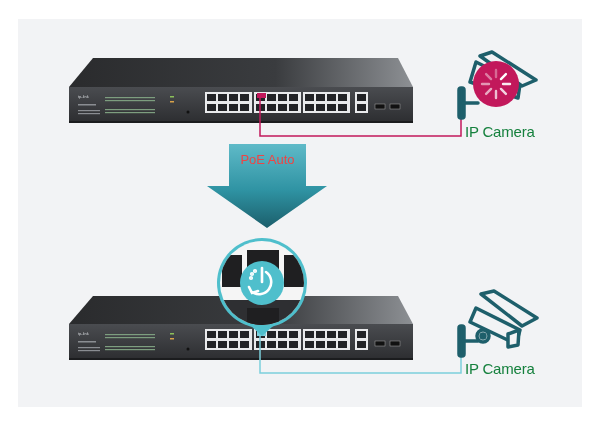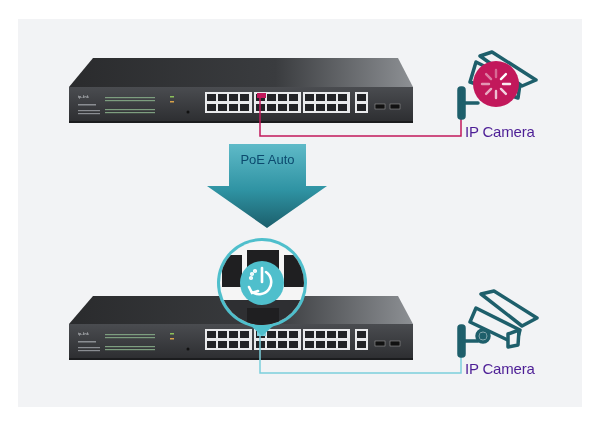--- a/index.html
+++ b/index.html
@@ -1,20 +1,20 @@
 <!DOCTYPE html>
 <html><head>
 <meta charset="utf-8">
 <style>
   html, body { margin:0; padding:0; background:#ffffff; }
   body { width:600px; height:432px; position:relative; overflow:hidden; font-family:"Liberation Sans", sans-serif; }
   .panel { position:absolute; left:18px; top:19px; width:564px; height:388px; background:#f2f3f5; }
   svg.scene { position:absolute; left:0; top:0; width:600px; height:432px; }
-  .label { position:absolute; font-family:"Liberation Sans", sans-serif; color:#4c1d95; font-size:15px; font-weight:300; letter-spacing:-0.2px; }
-  .arrow-text { position:absolute; left:229px; top:152px; width:77px; text-align:center; color:#0c4a6e; font-size:13px; line-height:16px; font-family:"Liberation Sans", sans-serif; }
+  .label { position:absolute; font-family:"Liberation Sans", sans-serif; color:#15803d; font-size:15px; font-weight:300; letter-spacing:-0.2px; }
+  .arrow-text { position:absolute; left:229px; top:152px; width:77px; text-align:center; color:#ef4444; font-size:13px; line-height:16px; font-family:"Liberation Sans", sans-serif; }
 </style>
 </head>
 <body>
 
 <div class="panel"></div>
 
 <svg class="scene" viewBox="0 0 600 432">
   <defs>
     <linearGradient id="topGrad" x1="0" y1="0" x2="1" y2="0">
       <stop offset="0" stop-color="#2a2b2d"></stop>

